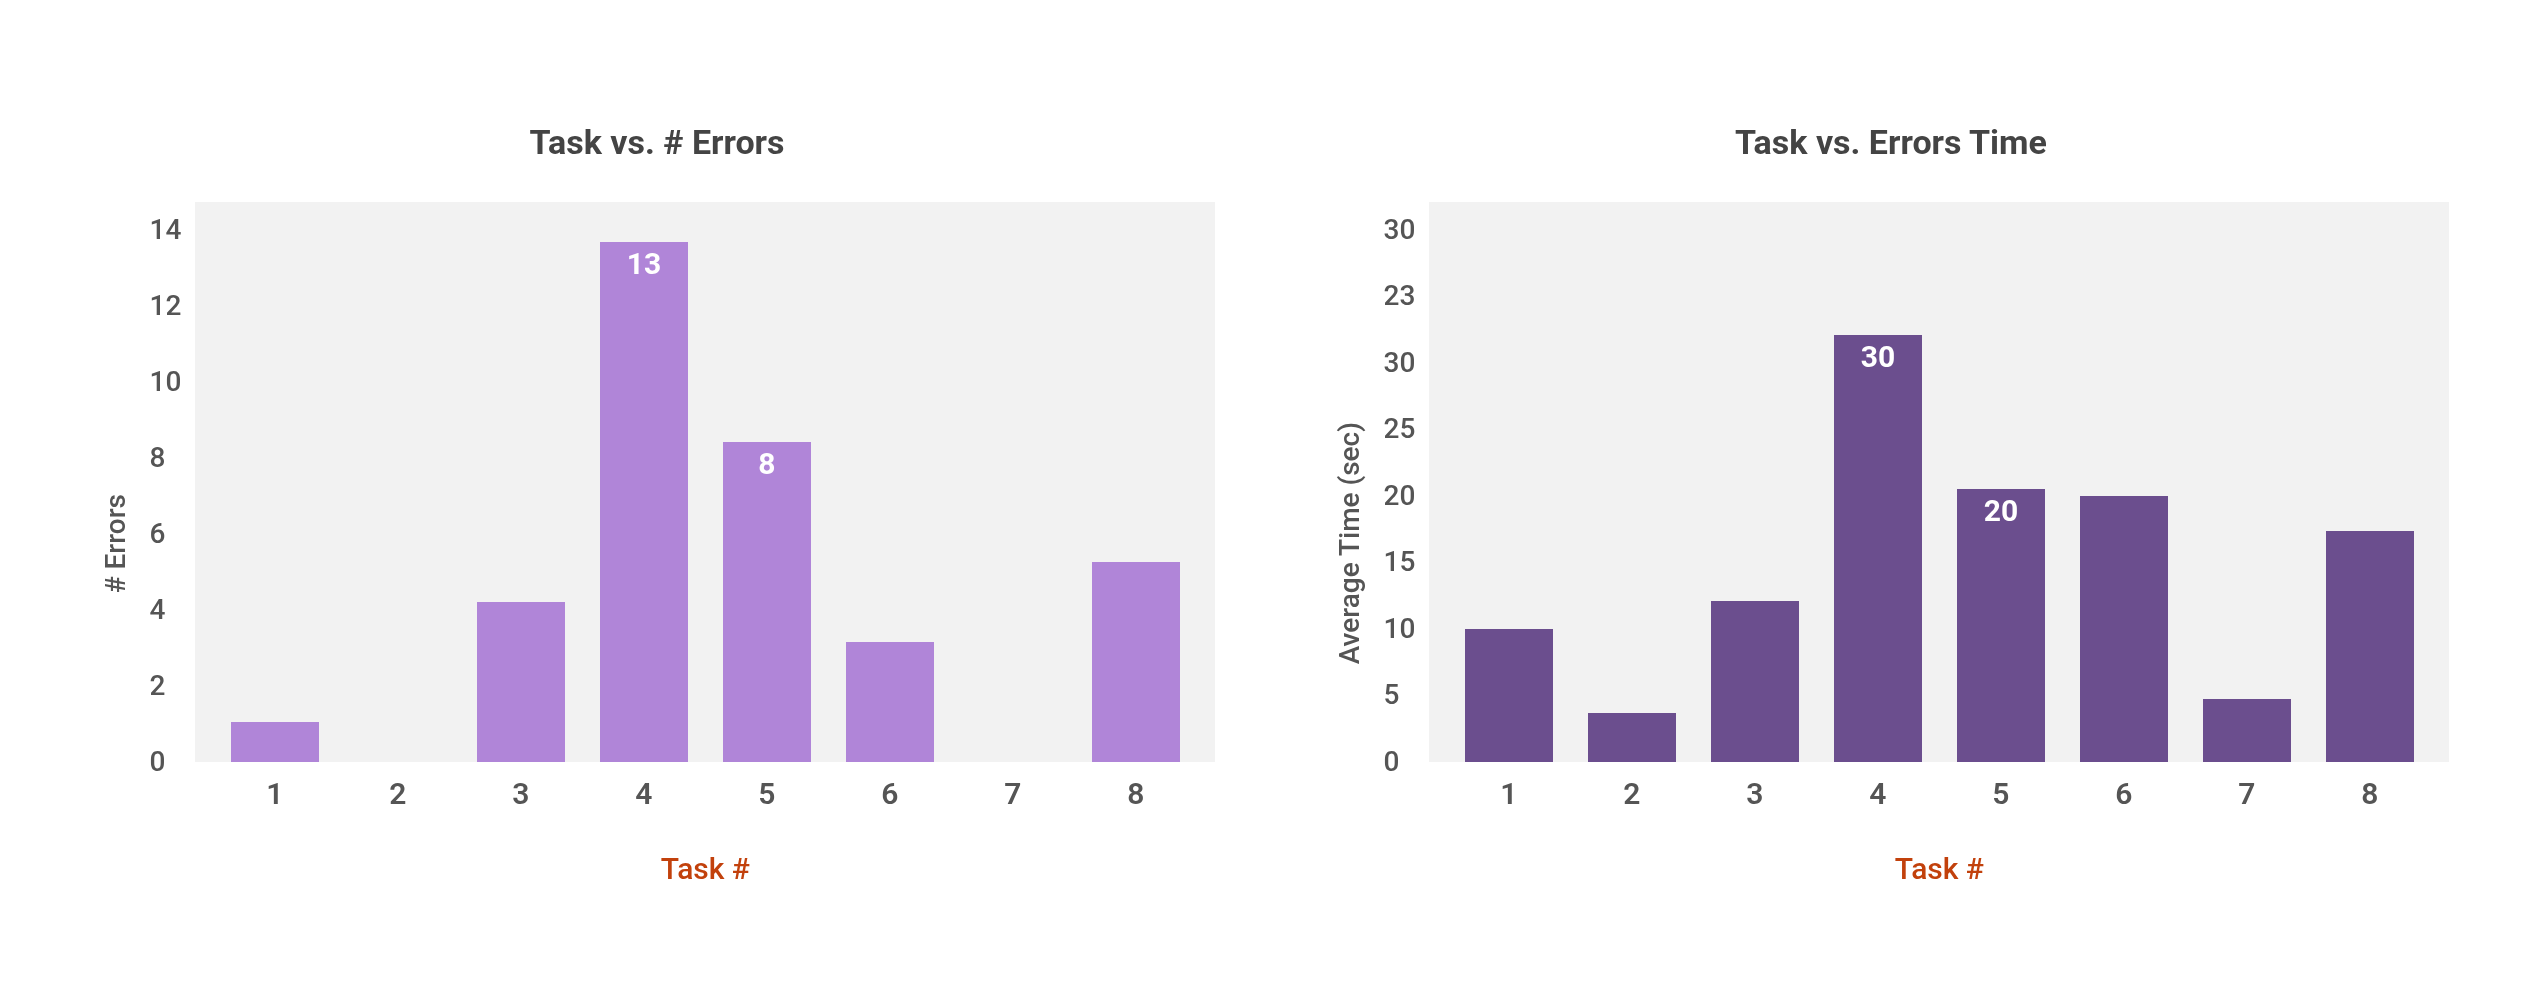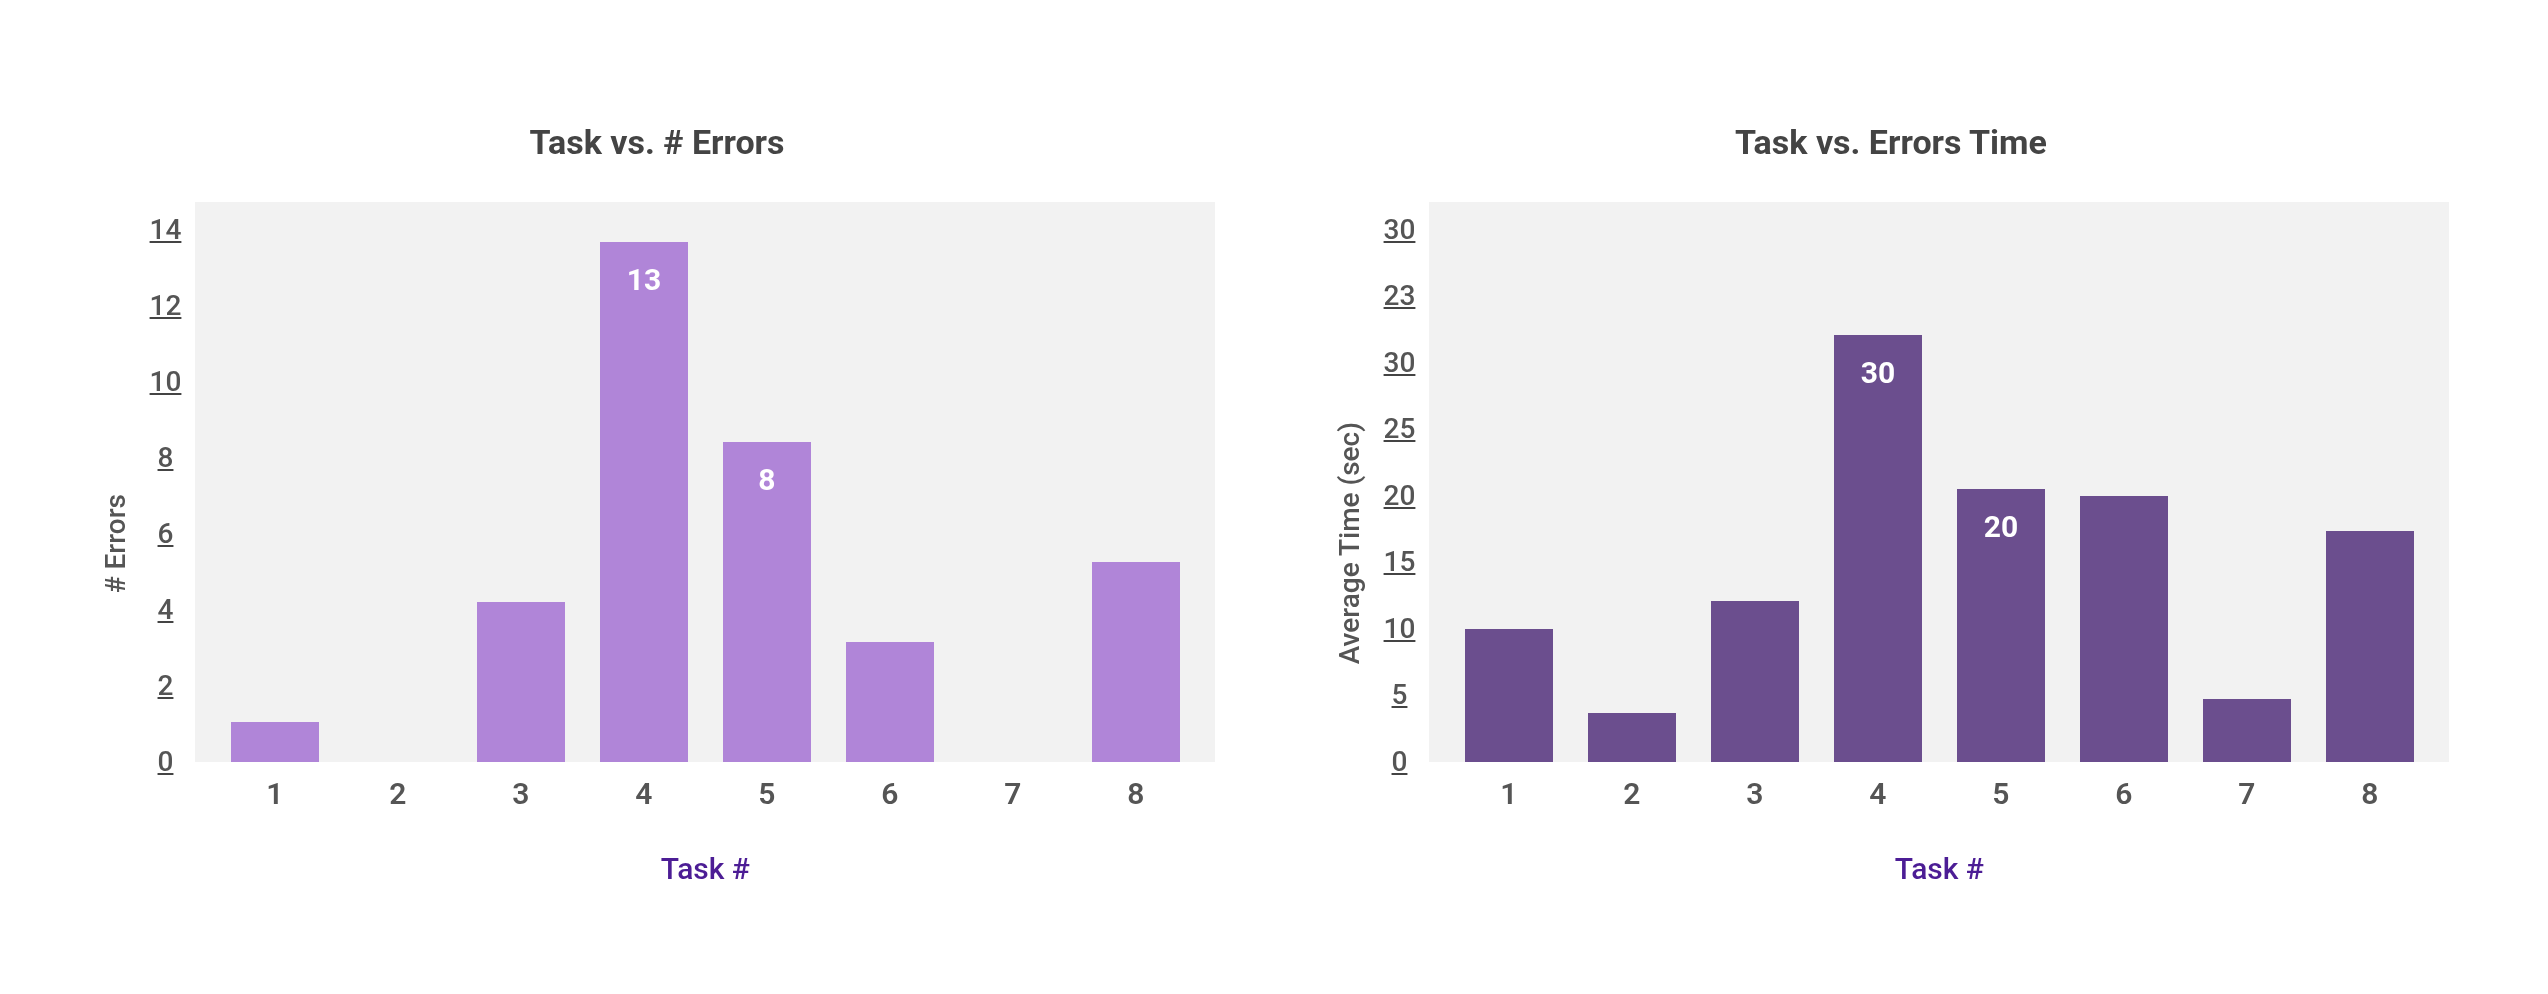--- a/index.html
+++ b/index.html
@@ -40,24 +40,23 @@
     font-weight: 500;
   }
   .axis-and-plot {
     display: flex;
     flex-direction: row;
   }
   .yaxis {
     display: flex;
     flex-direction: column;
     justify-content: space-between;
-    align-items: center;
+    align-items: flex-start;
     height: 560px;
     padding-right: 14px;
-    text-decoration: underline;
   }
   .ytick {
     font-size: 28px;
     color: #555;
     font-weight: 500;
     line-height: 1;
     transform: translateY(50%);
   }
   .plot-column {
     display: flex;
@@ -83,42 +82,42 @@
     height: 100%;
   }
   .bar {
     width: 72%;
     position: relative;
     display: flex;
     justify-content: center;
   }
   .bar-label {
     position: absolute;
-    top: 20px;
+    top: 4px;
     font-size: 30px;
     font-weight: 700;
     color: #ffffff;
   }
   .xaxis {
     display: flex;
     flex-direction: row;
     justify-content: space-around;
     padding: 14px 18px 0 18px;
   }
   .xtick {
     flex: 1;
     text-align: center;
     font-size: 30px;
     font-weight: 600;
     color: #555;
   }
   .xlabel {
     text-align: center;
     font-size: 30px;
-    color: #4c1d95;
+    color: #c2410c;
     margin-top: 40px;
     font-weight: 500;
   }
 </style>
 </head>
 <body>
 
 <div class="chart-wrap">
   <div class="chart-title">Task vs. # Errors</div>
   <div class="chart-body">

